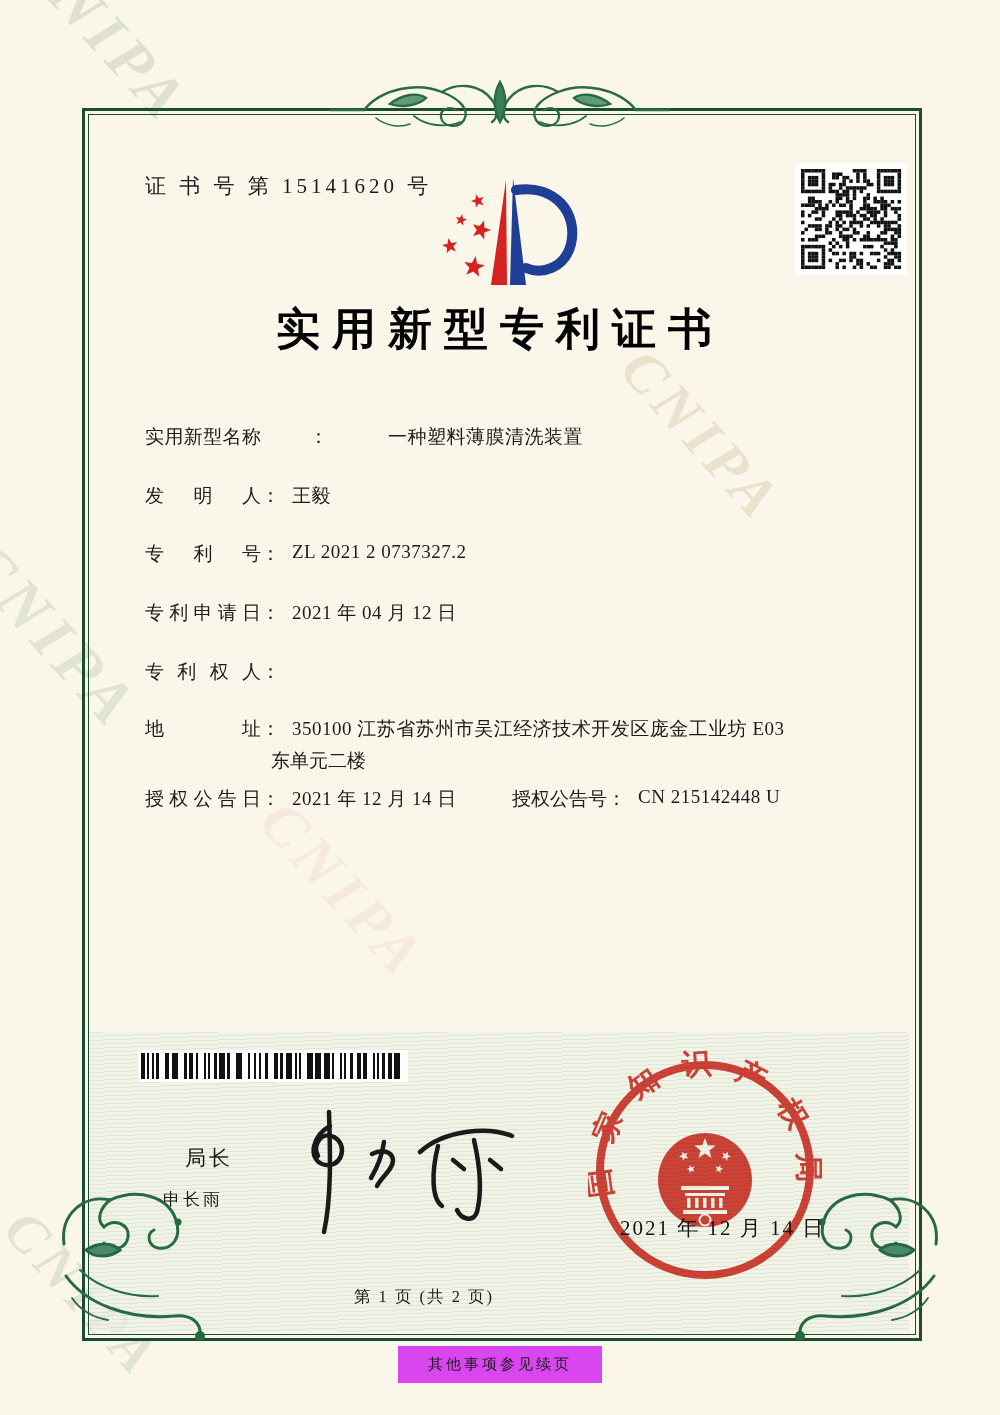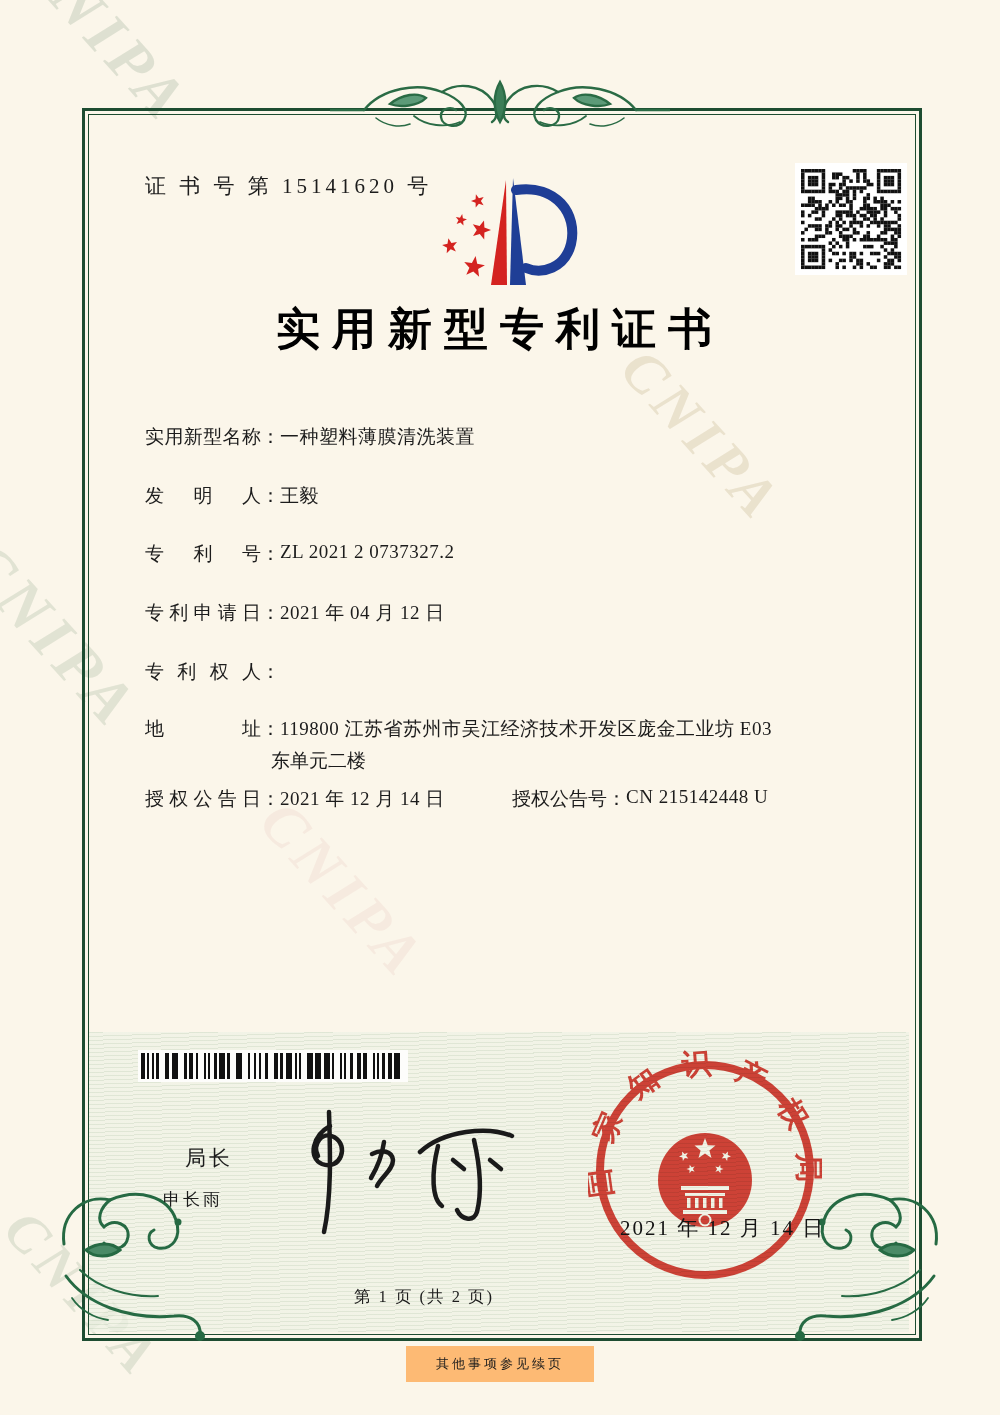--- a/index.html
+++ b/index.html
@@ -43,40 +43,40 @@
   .logo{left:408px;top:168px;}
   .qr{left:795px;top:163px;background:#fff;}
   
   .title{
     left:0;top:300px;width:1000px;text-align:center;
     font-size:44px;font-weight:bold;letter-spacing:12px;color:#000000;
   }
   
   .row{left:145px;display:flex;align-items:flex-start;font-size:19px;}
   .lbl{display:inline-block;width:116px;text-align:justify;text-align-last:justify;white-space:nowrap;}
-  .val{margin-left:0;letter-spacing:.5px;white-space:nowrap;}
-  .r1{top:424px;} .r2{top:483px;} .r3{top:541px;} .r4{top:600px;}
+  .val{margin-left:12px;letter-spacing:.5px;white-space:nowrap;}
+  .r1{top:424px;gap:48px;} .r2{top:483px;} .r3{top:541px;} .r4{top:600px;}
   .r5{top:659px;} .r6{top:716px;align-items:flex-end;}
   .addr2{left:271px;top:748px;font-size:19px;}
   .grp2{position:absolute;left:367px;top:0;display:flex;}
   .r7wrap{left:145px;top:786px;width:760px;}
   
   .bodytext{left:145px;top:828px;width:716px;font-size:17.5px;line-height:31px;text-align:justify;}
   .bodytext p{margin:0;text-indent:2em;}
   
   .barcode{left:138px;top:1050px;background:#fdfdfb;padding:2px 3px;}
   .ctitle{left:145px;top:1144px;font-size:21px;letter-spacing:3px;margin-left:40px;}
   .cname{left:163px;top:1188px;font-size:17px;letter-spacing:3px;}
   .sig{left:272px;top:1104px;}
   .seal{left:588px;top:1048px;opacity:.92;mix-blend-mode:multiply;}
   .sealdate{left:620px;top:1214px;font-size:21px;letter-spacing:2px;color:#141414;z-index:6;}
   .pageinfo{left:0;top:1286px;width:848px;text-align:center;font-size:16.5px;letter-spacing:2px;}
   .footer{
     left:50%;top:1346px;transform:translateX(-50%);
-    background:#fdba74;padding:9px 30px;font-size:13px;letter-spacing:3px;
+    background:#d946ef;padding:9px 30px;font-size:15px;letter-spacing:3px;
   }
 </style>
 </head>
 <body>
 
 <div class="wm wm1">CNIPA</div>
 <div class="wm wm2">CNIPA</div>
 <div class="wm wm3">CNIPA</div>
 <div class="wm wm4">CNIPA</div>
 <div class="wm wm5">CNIPA</div>
@@ -559,21 +559,21 @@
     <span>：</span>
     <span class="val">2021 年 04 月 12 日</span>
 </div>
 <div class="abs row r5">
   <span class="lbl">专利权人</span>
     <span>：</span>
 </div>
 <div class="abs row r6">
   <span class="lbl">地址</span>
     <span>：</span>
-    <span class="val">119800 江苏省苏州市吴江经济技术开发区庞金工业坊 E03</span>
+    <span class="val">350100 江苏省苏州市吴江经济技术开发区庞金工业坊 E03</span>
 </div>
 <div class="abs addr2">东单元二楼</div>
 <div class="abs row r7wrap" style="position:absolute;">
   <span class="lbl">授权公告日</span>
     <span>：</span>
     <span class="val">2021 年 12 月 14 日</span>
   <span class="grp2">
     <span>授权公告号</span>
       <span>：</span>
       <span class="val">CN 215142448 U</span>

